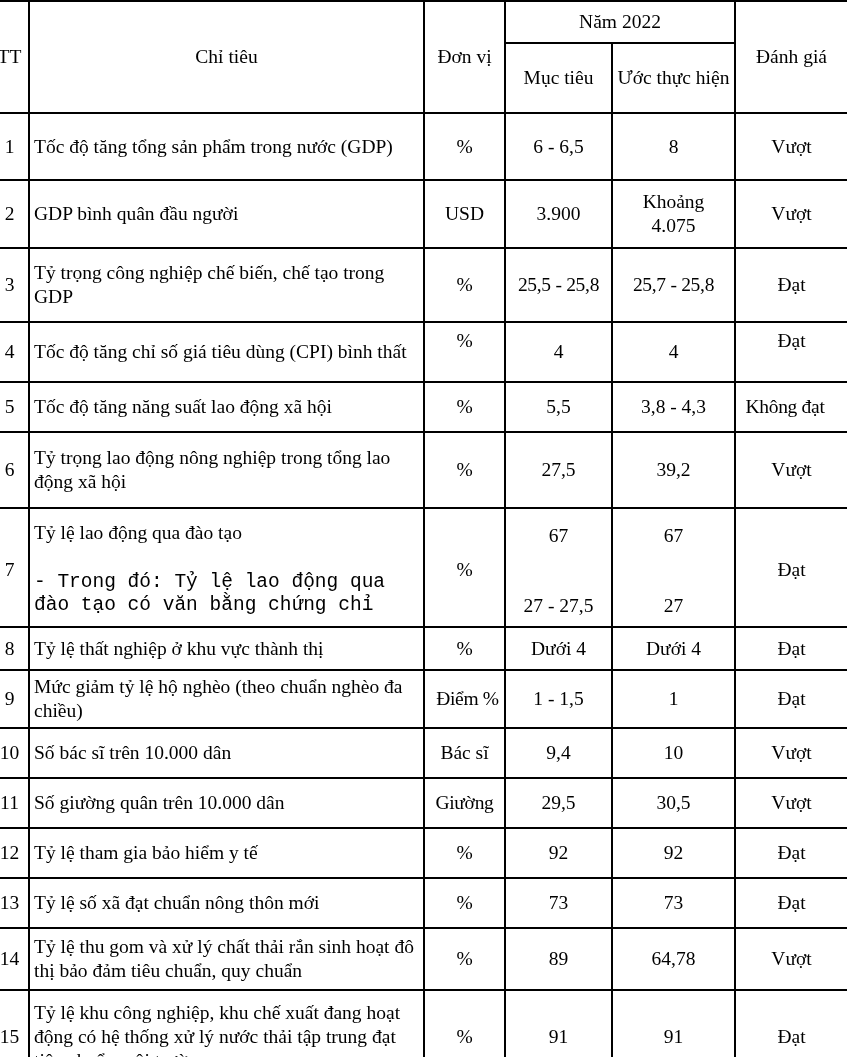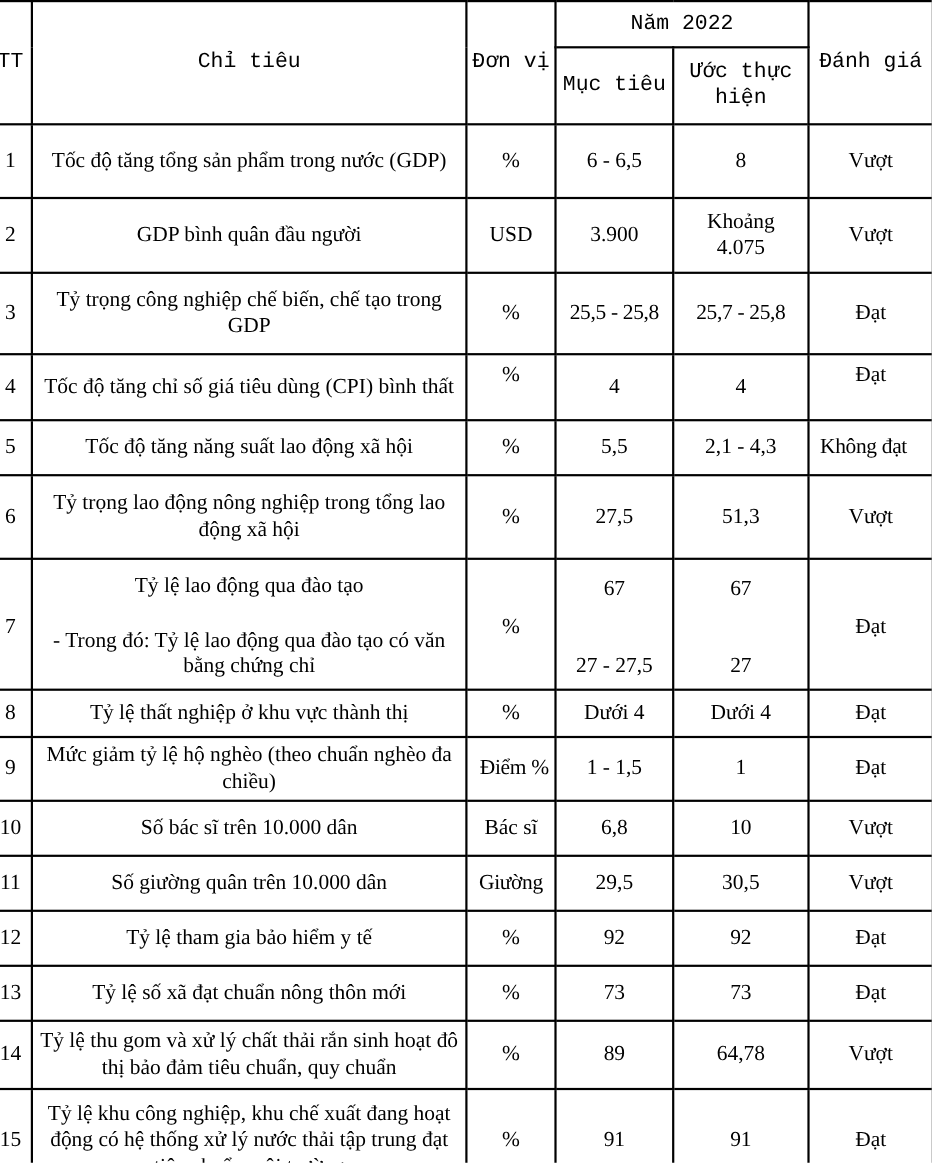--- a/index.html
+++ b/index.html
@@ -41,49 +41,48 @@
   col.c-stt   { width: 39px; }
   col.c-name  { width: 395px; }
   col.c-unit  { width: 81px; }
   col.c-goal  { width: 107px; }
   col.c-est   { width: 123px; }
   col.c-eval  { width: 113px; }
 
   thead th {
     font-weight: bold;
     vertical-align: middle;
-    font-family: Liberation Mono, monospace;
   }
   th.h-stt  { height: 96px; }
   th.h-sub  { height: 62px; margin-left: 48px; }
 
   td.num {
     text-align: center;
     vertical-align: middle;
   }
   td.name {
-    text-align: center;
+    text-align: left;
     vertical-align: middle;
     padding-left: 6px;
     padding-right: 2px;
     border-radius: 19px;
   }
   td.ctr {
     text-align: center;
     vertical-align: middle;
   }
   
   td.top { vertical-align: top; margin-top: 28px; }
   td.name.top { padding-top: 5px; }
   td.num.top  { padding-top: 7px; }
   td.ctr.top  { padding-top: 7px; }
 
   .stack-top { display: block; padding-top: 2px; }
   .stack-bot { display: block; padding-top: 46px; }
-  .sub-line  { display: block; padding-top: 26px; }
+  .sub-line  { display: block; padding-top: 26px; font-family: Liberation Mono, monospace; }
 
   .nowrapfit {
     white-space: nowrap;
     letter-spacing: -0.3px;
   }
 </style>
 </head>
 <body>
 
 <div id="sheet">
@@ -148,30 +147,30 @@
         <td class="ctr">4</td>
         <td class="ctr">4</td>
         <td class="ctr" style="vertical-align:top;padding-top:6px">Đạt</td>
       </tr>
 
       <tr style="height:50px">
         <td class="num">5</td>
         <td class="name">Tốc độ tăng năng suất lao động xã hội</td>
         <td class="ctr">%</td>
         <td class="ctr">5,5</td>
-        <td class="ctr">2,1 - 4,3</td>
+        <td class="ctr">3,8 - 4,3</td>
         <td class="ctr nowrapfit" style="padding-left:1px;padding-right:14px">Không đạt</td>
       </tr>
 
       <tr style="height:76px">
         <td class="num">6</td>
         <td class="name">Tỷ trọng lao động nông nghiệp trong tổng lao động xã hội</td>
         <td class="ctr">%</td>
         <td class="ctr">27,5</td>
-        <td class="ctr">51,3</td>
+        <td class="ctr">39,2</td>
         <td class="ctr">Vượt</td>
       </tr>
 
       <tr style="height:119px">
         <td class="num top">7</td>
         <td class="name top">
           <span class="stack-top">Tỷ lệ lao động qua đào tạo</span>
           <span class="sub-line">- Trong đó: Tỷ lệ lao động qua đào tạo có văn bằng chứng chỉ</span>
         </td>
         <td class="ctr top">%</td>
@@ -201,21 +200,21 @@
         <td class="ctr nowrapfit" style="padding-left:7px;padding-right:1px">Điểm %</td>
         <td class="ctr">1 - 1,5</td>
         <td class="ctr">1</td>
         <td class="ctr">Đạt</td>
       </tr>
 
       <tr style="height:50px">
         <td class="num">10</td>
         <td class="name">Số bác sĩ trên 10.000 dân</td>
         <td class="ctr">Bác sĩ</td>
-        <td class="ctr">6,8</td>
+        <td class="ctr">9,4</td>
         <td class="ctr">10</td>
         <td class="ctr">Vượt</td>
       </tr>
 
       <tr style="height:50px">
         <td class="num">11</td>
         <td class="name">Số giường quân trên 10.000 dân</td>
         <td class="ctr nowrapfit" style="padding-left:1px;padding-right:1px">Giường</td>
         <td class="ctr">29,5</td>
         <td class="ctr">30,5</td>

